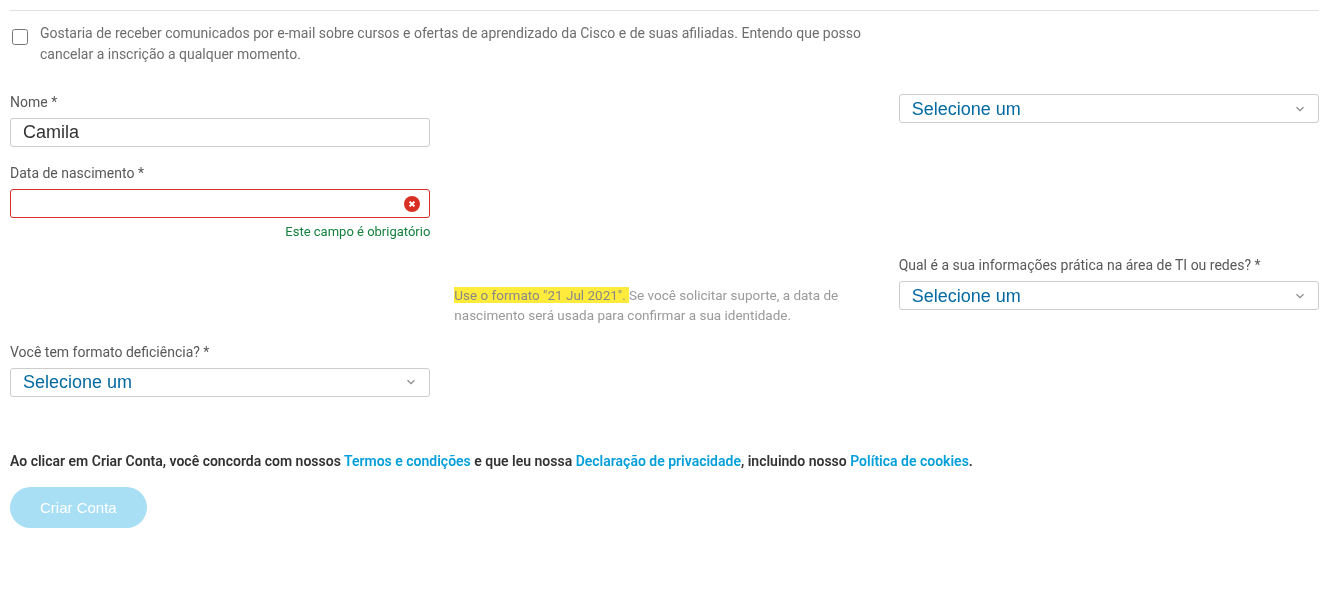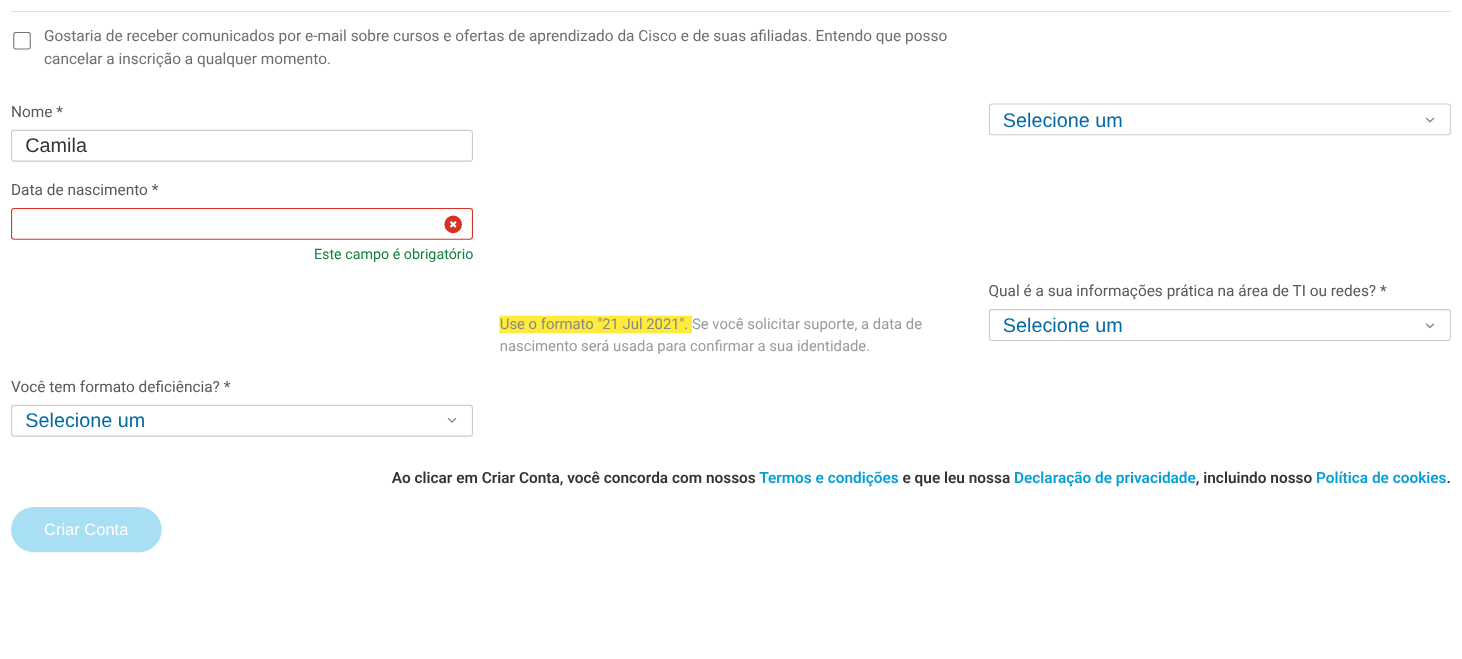--- a/index.html
+++ b/index.html
@@ -127,26 +127,25 @@
     }
     .highlight {
       background: #ffeb3b;
       color: #888;
     }
     .dob-helper-block {
       grid-column: 2;
       margin-top: 20px;
     }
     .agreement {
-      margin-top: 30px;
+      margin-top: 56px;
       margin-bottom: 18px;
       font-size: 14px;
       color: #333;
       font-weight: 600;
-      text-align: right;
     }
     .agreement a {
       color: #049fd9;
       text-decoration: none;
       font-weight: 600;
     }
     .agreement-normal {
       font-weight: 600;
     }
     .submit-btn {

